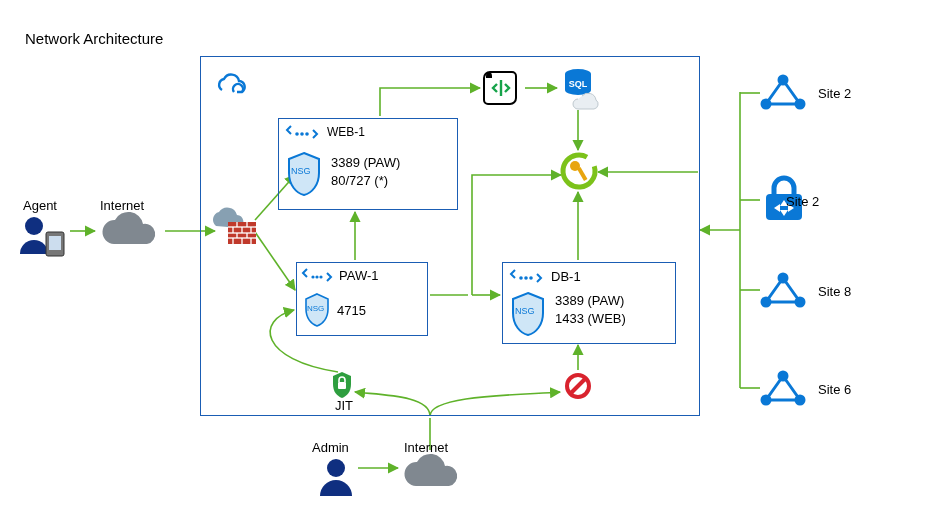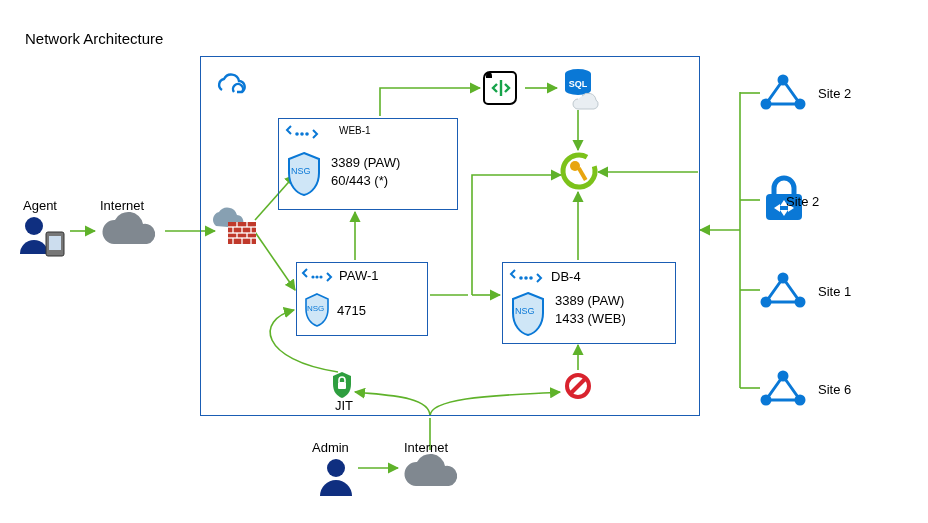--- a/index.html
+++ b/index.html
@@ -78,28 +78,28 @@
   </svg>
 
   <div class="box" style="left:278px;top:118px;width:178px;height:90px">
     <svg class="abs" style="left:8px;top:6px" width="30" height="18">
       <polyline points="4,9 0,5 4,1" fill="none" stroke="#0a78d6" stroke-width="2"></polyline>
       <polyline points="26,9 30,5 26,1" fill="none" stroke="#0a78d6" stroke-width="2" transform="translate(0,4)"></polyline>
       <circle cx="10" cy="9" r="1.8" fill="#0a78d6"></circle>
         <circle cx="15" cy="9" r="1.8" fill="#0a78d6"></circle>
         <circle cx="20" cy="9" r="1.8" fill="#0a78d6"></circle>
     </svg>
-    <div class="label" style="left:60px;top:6px;font-size:10px">WEB-1</div>
+    <div class="label" style="left:48px;top:6px;font-size:12px">WEB-1</div>
 
     <svg class="abs" style="left:6px;top:32px" width="38" height="46">
       <path d="M19 2 L34 8 V22 C34 34 27 42 19 44 C11 42 4 34 4 22 V8 Z" fill="#cfe6f7" stroke="#0a78d6" stroke-width="2"></path>
     </svg>
     <div class="label" style="left:12px;top:47px;font-size:9px;color:#0a78d6">NSG</div>
     <div class="label" style="left:52px;top:36px">3389 (PAW)</div>
-    <div class="label" style="left:52px;top:54px">60/443 (*)</div>
+    <div class="label" style="left:52px;top:54px">80/727 (*)</div>
   </div>
 
   <div class="box" style="left:296px;top:262px;width:130px;height:72px">
     <svg class="abs" style="left:6px;top:6px" width="28" height="16">
       <polyline points="4,8 0,4 4,0" fill="none" stroke="#0a78d6" stroke-width="2"></polyline>
       <polyline points="24,8 28,4 24,0" fill="none" stroke="#0a78d6" stroke-width="2" transform="translate(0,4)"></polyline>
       <circle cx="10" cy="8" r="1.6" fill="#0a78d6"></circle>
         <circle cx="14" cy="8" r="1.6" fill="#0a78d6"></circle>
         <circle cx="18" cy="8" r="1.6" fill="#0a78d6"></circle>
     </svg>
@@ -112,21 +112,21 @@
   </div>
 
   <div class="box" style="left:502px;top:262px;width:172px;height:80px">
     <svg class="abs" style="left:8px;top:6px" width="30" height="18">
       <polyline points="4,9 0,5 4,1" fill="none" stroke="#0a78d6" stroke-width="2"></polyline>
       <polyline points="26,9 30,5 26,1" fill="none" stroke="#0a78d6" stroke-width="2" transform="translate(0,4)"></polyline>
       <circle cx="10" cy="9" r="1.8" fill="#0a78d6"></circle>
         <circle cx="15" cy="9" r="1.8" fill="#0a78d6"></circle>
         <circle cx="20" cy="9" r="1.8" fill="#0a78d6"></circle>
     </svg>
-    <div class="label" style="left:48px;top:6px">DB-4</div>
+    <div class="label" style="left:48px;top:6px">DB-1</div>
     <svg class="abs" style="left:6px;top:28px" width="38" height="46">
       <path d="M19 2 L34 8 V22 C34 34 27 42 19 44 C11 42 4 34 4 22 V8 Z" fill="#cfe6f7" stroke="#0a78d6" stroke-width="2"></path>
     </svg>
     <div class="label" style="left:12px;top:43px;font-size:9px;color:#0a78d6">NSG</div>
     <div class="label" style="left:52px;top:30px">3389 (PAW)</div>
     <div class="label" style="left:52px;top:48px">1433 (WEB)</div>
   </div>
 
   <svg class="abs" style="left:484px;top:68px" width="38" height="38">
     <path d="M6 4 h22 a4 4 0 0 1 4 4 v22 a6 6 0 0 1 -6 6 h-22 a4 4 0 0 1 -4 -4 V10 a6 6 0 0 1 6 -6 z" fill="#fff" stroke="#000" stroke-width="2"></path>
@@ -230,21 +230,21 @@
   <div class="label" style="left:786px;top:194px">Site 2</div>
 
   <svg class="abs" style="left:762px;top:274px" width="42" height="34">
       <g fill="#fff" stroke="#0a78d6" stroke-width="3">
         <polygon points="21,4 4,28 38,28"></polygon>
         <circle cx="21" cy="4" r="4" fill="#0a78d6"></circle>
         <circle cx="4" cy="28" r="4" fill="#0a78d6"></circle>
         <circle cx="38" cy="28" r="4" fill="#0a78d6"></circle>
       </g>
     </svg>
-  <div class="label" style="left:818px;top:284px">Site 1</div>
+  <div class="label" style="left:818px;top:284px">Site 8</div>
 
   <svg class="abs" style="left:762px;top:372px" width="42" height="34">
       <g fill="#fff" stroke="#0a78d6" stroke-width="3">
         <polygon points="21,4 4,28 38,28"></polygon>
         <circle cx="21" cy="4" r="4" fill="#0a78d6"></circle>
         <circle cx="4" cy="28" r="4" fill="#0a78d6"></circle>
         <circle cx="38" cy="28" r="4" fill="#0a78d6"></circle>
       </g>
     </svg>
   <div class="label" style="left:818px;top:382px">Site 6</div>

